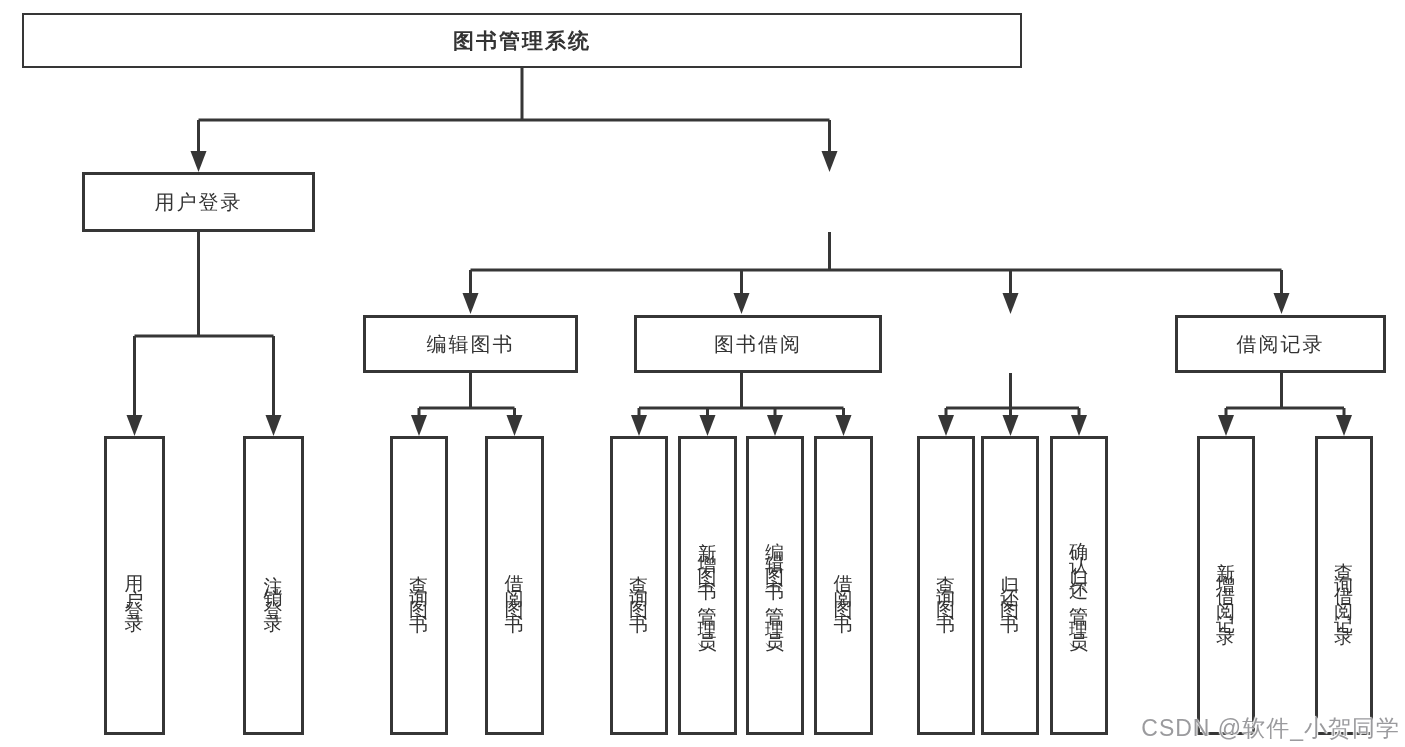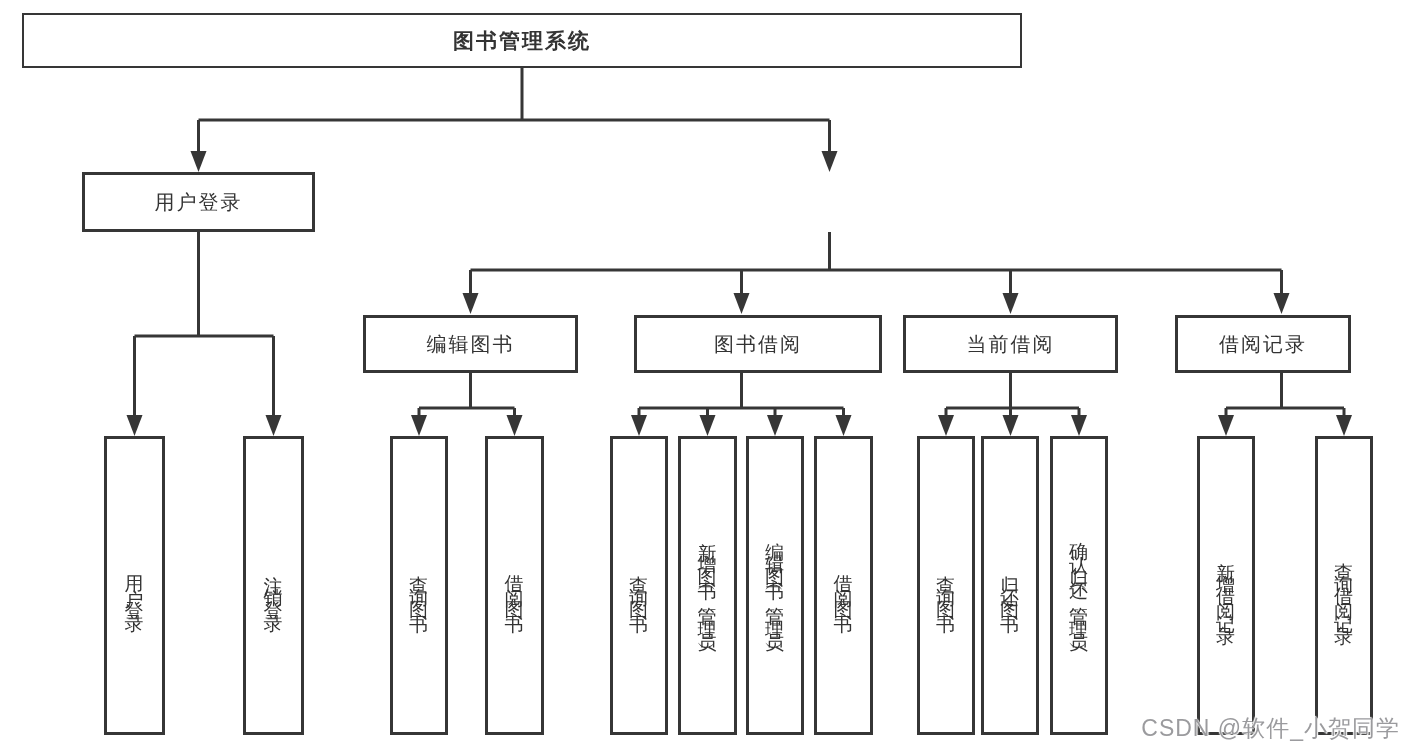--- a/index.html
+++ b/index.html
@@ -82,24 +82,21 @@
   <div class="hbox" style="left:82px;top:172px;width:233px;height:60px">
     <span>用户登录</span>
   </div>
 
   <div class="hbox" style="left:363px;top:315px;width:215px;height:58px">
     <span>编辑图书</span>
   </div>
   <div class="hbox" style="left:634px;top:315px;width:248px;height:58px">
     <span>图书借阅</span>
   </div>
-  <div class="hbox" style="left:903px;top:315px;width:215px;height:58px">
-    <span>当前借阅</span>
-  </div>
-  <div class="hbox" style="left:1175px;top:315px;width:176px;height:58px">
+  <div class="hbox" style="left:1175px;top:315px;width:211px;height:58px">
     <span>借阅记录</span>
   </div>
 
   <div class="vbox" style="left:104px;top:436px;width:61px;height:299px">
     <span>用户登录</span>
   </div>
   <div class="vbox" style="left:243px;top:436px;width:61px;height:299px">
     <span>注销登录</span>
   </div>
 

